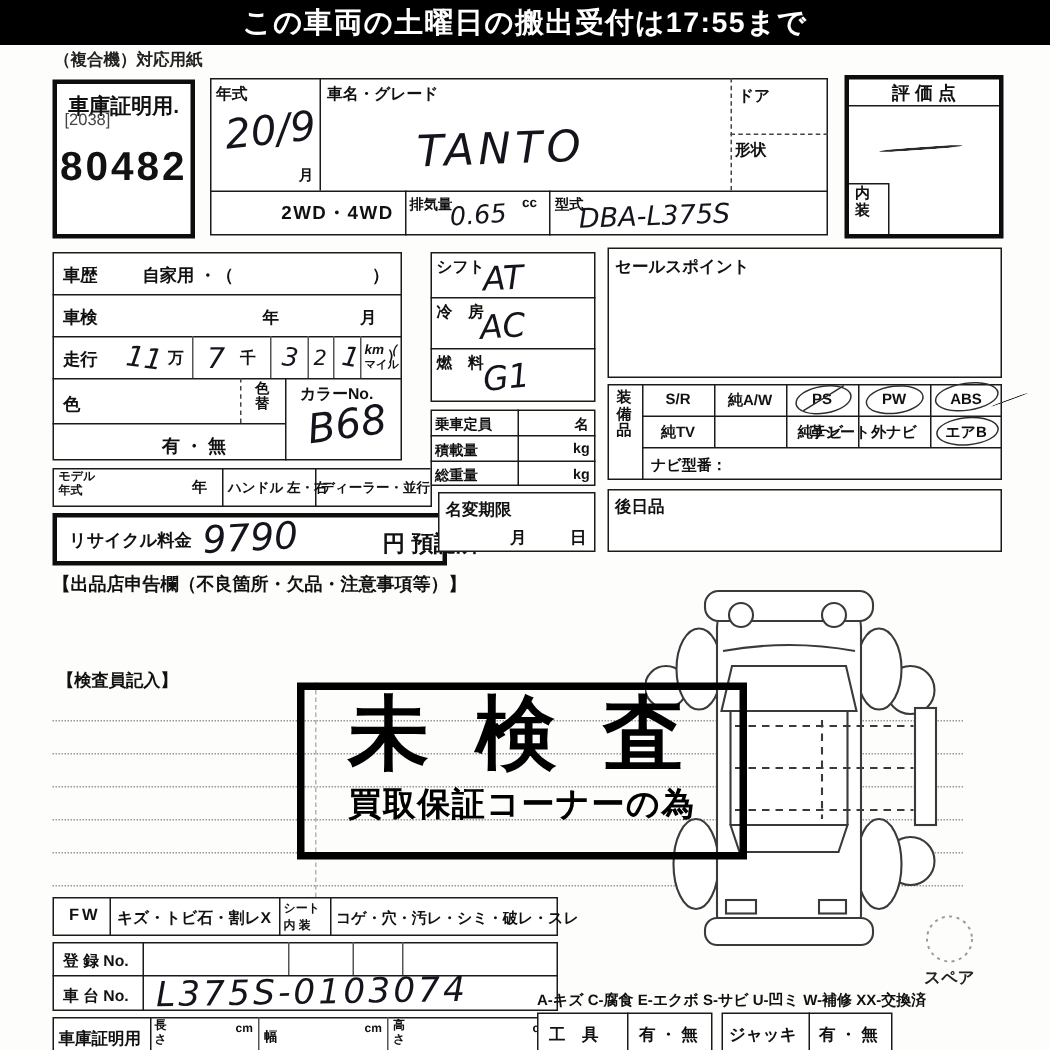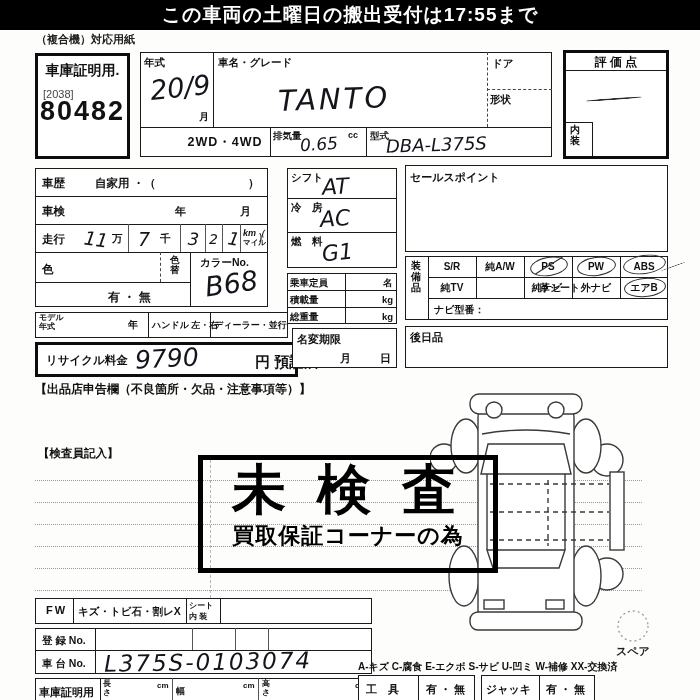--- a/index.html
+++ b/index.html
@@ -28,21 +28,21 @@
 
 <div id="sheet">
 
   <div class="abs ctr" style="left:0;top:0;width:700px;height:30px;background:#000;">
     <span class="b" style="color:#fff;font-size:19px;letter-spacing:1px;">この車両の土曜日の搬出受付は17:55まで</span>
   </div>
   <div class="abs b" style="left:36px;top:32px;font-size:11px;color:#222;">（複合機）対応用紙</div>
 
   <div class="abs thick" style="left:35px;top:53px;width:95px;height:106px;background:#fff;">
     <div class="abs b ctr" style="left:0;top:6px;width:100%;font-size:14px;">車庫証明用.</div>
-    <div class="abs" style="left:5px;top:32px;font-size:11px;color:#444;">[2038]</div>
+    <div class="abs" style="left:5px;top:18px;font-size:11px;color:#444;">[2038]</div>
     <div class="abs b ctr" style="left:0;top:40px;width:100%;font-size:27px;letter-spacing:2px;">80482</div>
   </div>
 
   <div class="abs box" style="left:140px;top:52px;width:412px;height:105px;background:#fff;"></div>
   <div class="abs vline" style="left:213px;top:52px;height:75px;"></div>
   <div class="abs hline" style="left:140px;top:127px;width:412px;"></div>
   <div class="abs vline" style="left:270px;top:127px;height:30px;"></div>
   <div class="abs vline" style="left:366px;top:127px;height:30px;"></div>
 
   <div class="abs b" style="left:144px;top:56px;font-size:10.5px;">年式</div>
@@ -236,20 +236,21 @@
   </div>
 
   <div class="abs box" style="left:35px;top:598px;width:337px;height:26px;background:#fff;"></div>
   <div class="abs vline" style="left:73px;top:598px;height:26px;"></div>
   <div class="abs vline" style="left:186px;top:598px;height:26px;"></div>
   <div class="abs vline" style="left:220px;top:598px;height:26px;"></div>
   <div class="abs b" style="left:46px;top:604px;font-size:11px;letter-spacing:2px;">FW</div>
   <div class="abs b" style="left:78px;top:605px;font-size:10.5px;">キズ・トビ石・割レX</div>
   <div class="abs b" style="left:189px;top:600px;font-size:8px;">シート</div>
   <div class="abs b" style="left:189px;top:611px;font-size:8px;">内 装</div>
+  <div class="abs b" style="left:224px;top:605px;font-size:10px;">コゲ・穴・汚レ・シミ・破レ・スレ</div>
 
   <div class="abs box" style="left:35px;top:628px;width:337px;height:46px;background:#fff;"></div>
   <div class="abs hline" style="left:35px;top:650px;width:337px;"></div>
   <div class="abs vline" style="left:95px;top:628px;height:46px;"></div>
   <div class="abs tline" style="left:192px;top:628px;height:22px;"></div>
   <div class="abs tline" style="left:235px;top:628px;height:22px;"></div>
   <div class="abs tline" style="left:268px;top:628px;height:22px;"></div>
   <div class="abs b" style="left:42px;top:634px;font-size:10.5px;">登 録 No.</div>
   <div class="abs b" style="left:42px;top:657px;font-size:10.5px;">車 台 No.</div>
   <div class="abs hand" style="left:104px;top:649px;font-size:23px;letter-spacing:2px;transform:rotate(-1deg);">L375S-0103074</div>

